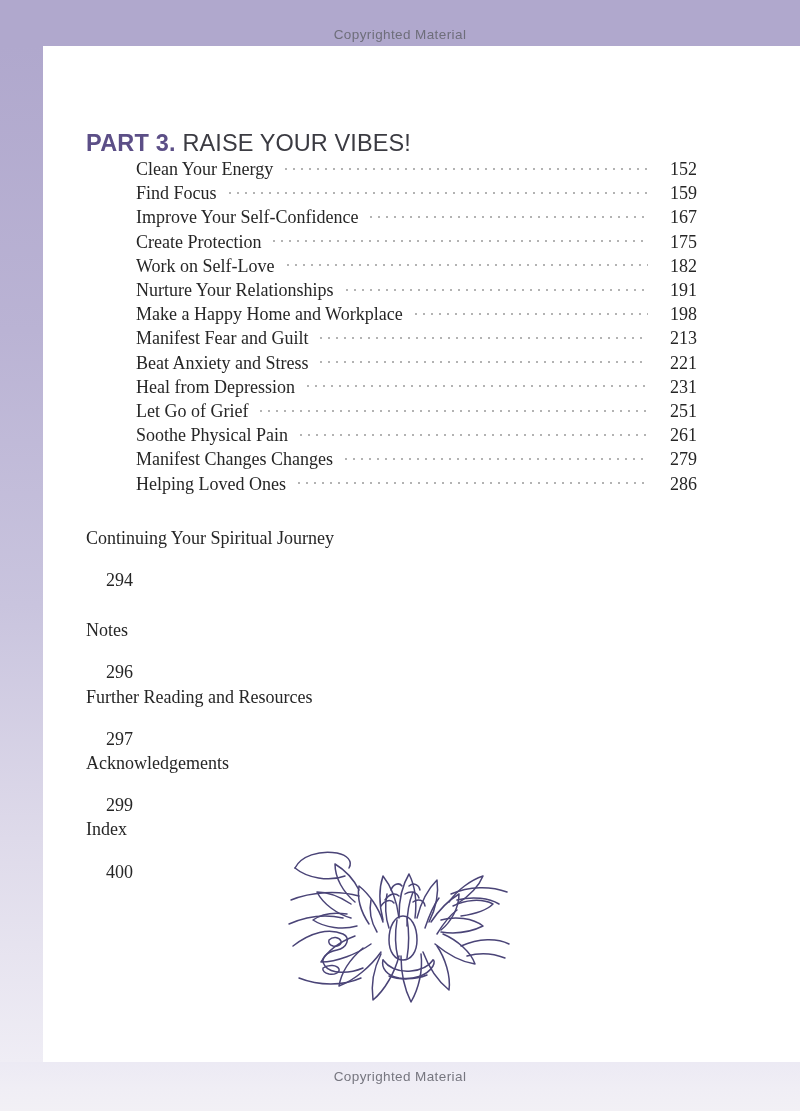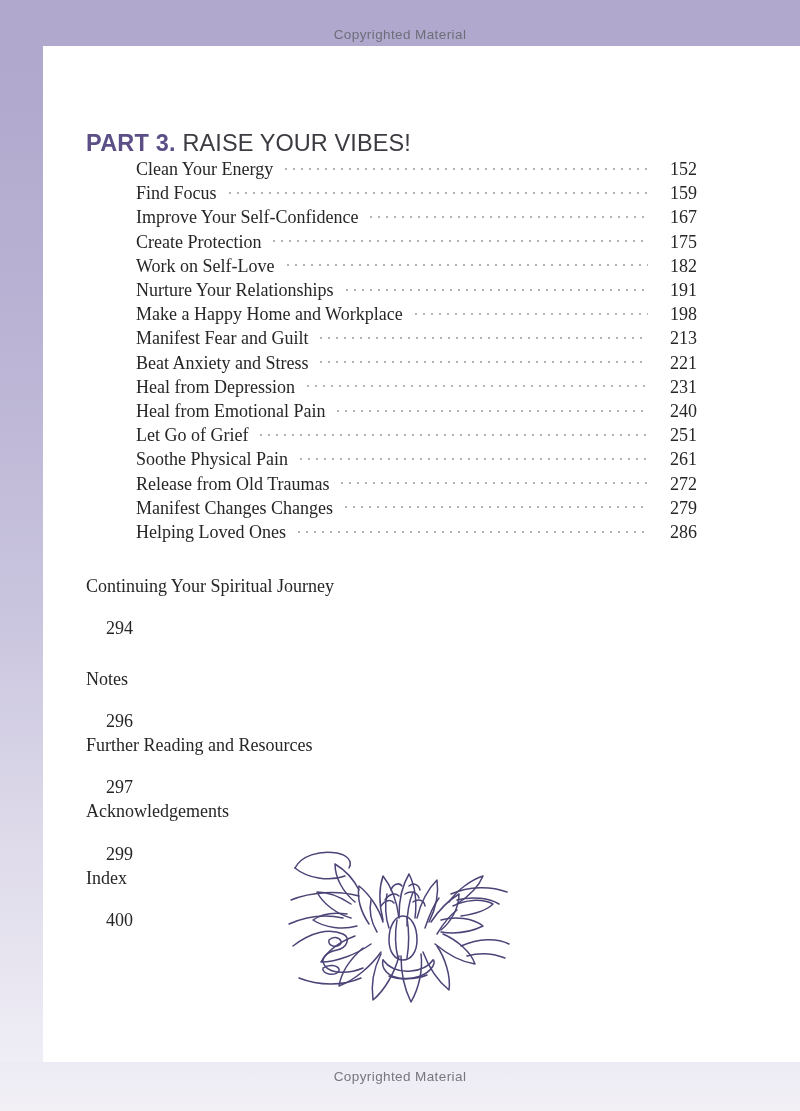--- a/index.html
+++ b/index.html
@@ -220,38 +220,28 @@
         <span class="title">Beat Anxiety and Stress</span>
         <span class="leader"></span>
         <span class="pageno">221</span>
       </li>
       <li class="entry indent">
         <span class="title">Heal from Depression</span>
         <span class="leader"></span>
         <span class="pageno">231</span>
       </li>
       <li class="entry indent">
-        <span class="title">Heal from Emotional Pain</span>
-        <span class="leader"></span>
-        <span class="pageno">240</span>
-      </li>
-      <li class="entry indent">
         <span class="title">Let Go of Grief</span>
         <span class="leader"></span>
         <span class="pageno">251</span>
       </li>
       <li class="entry indent">
         <span class="title">Soothe Physical Pain</span>
         <span class="leader"></span>
         <span class="pageno">261</span>
-      </li>
-      <li class="entry indent">
-        <span class="title">Release from Old Traumas</span>
-        <span class="leader"></span>
-        <span class="pageno">272</span>
       </li>
       <li class="entry indent">
         <span class="title">Manifest Changes Changes</span>
         <span class="leader"></span>
         <span class="pageno">279</span>
       </li>
       <li class="entry indent">
         <span class="title">Helping Loved Ones</span>
         <span class="leader"></span>
         <span class="pageno">286</span>

